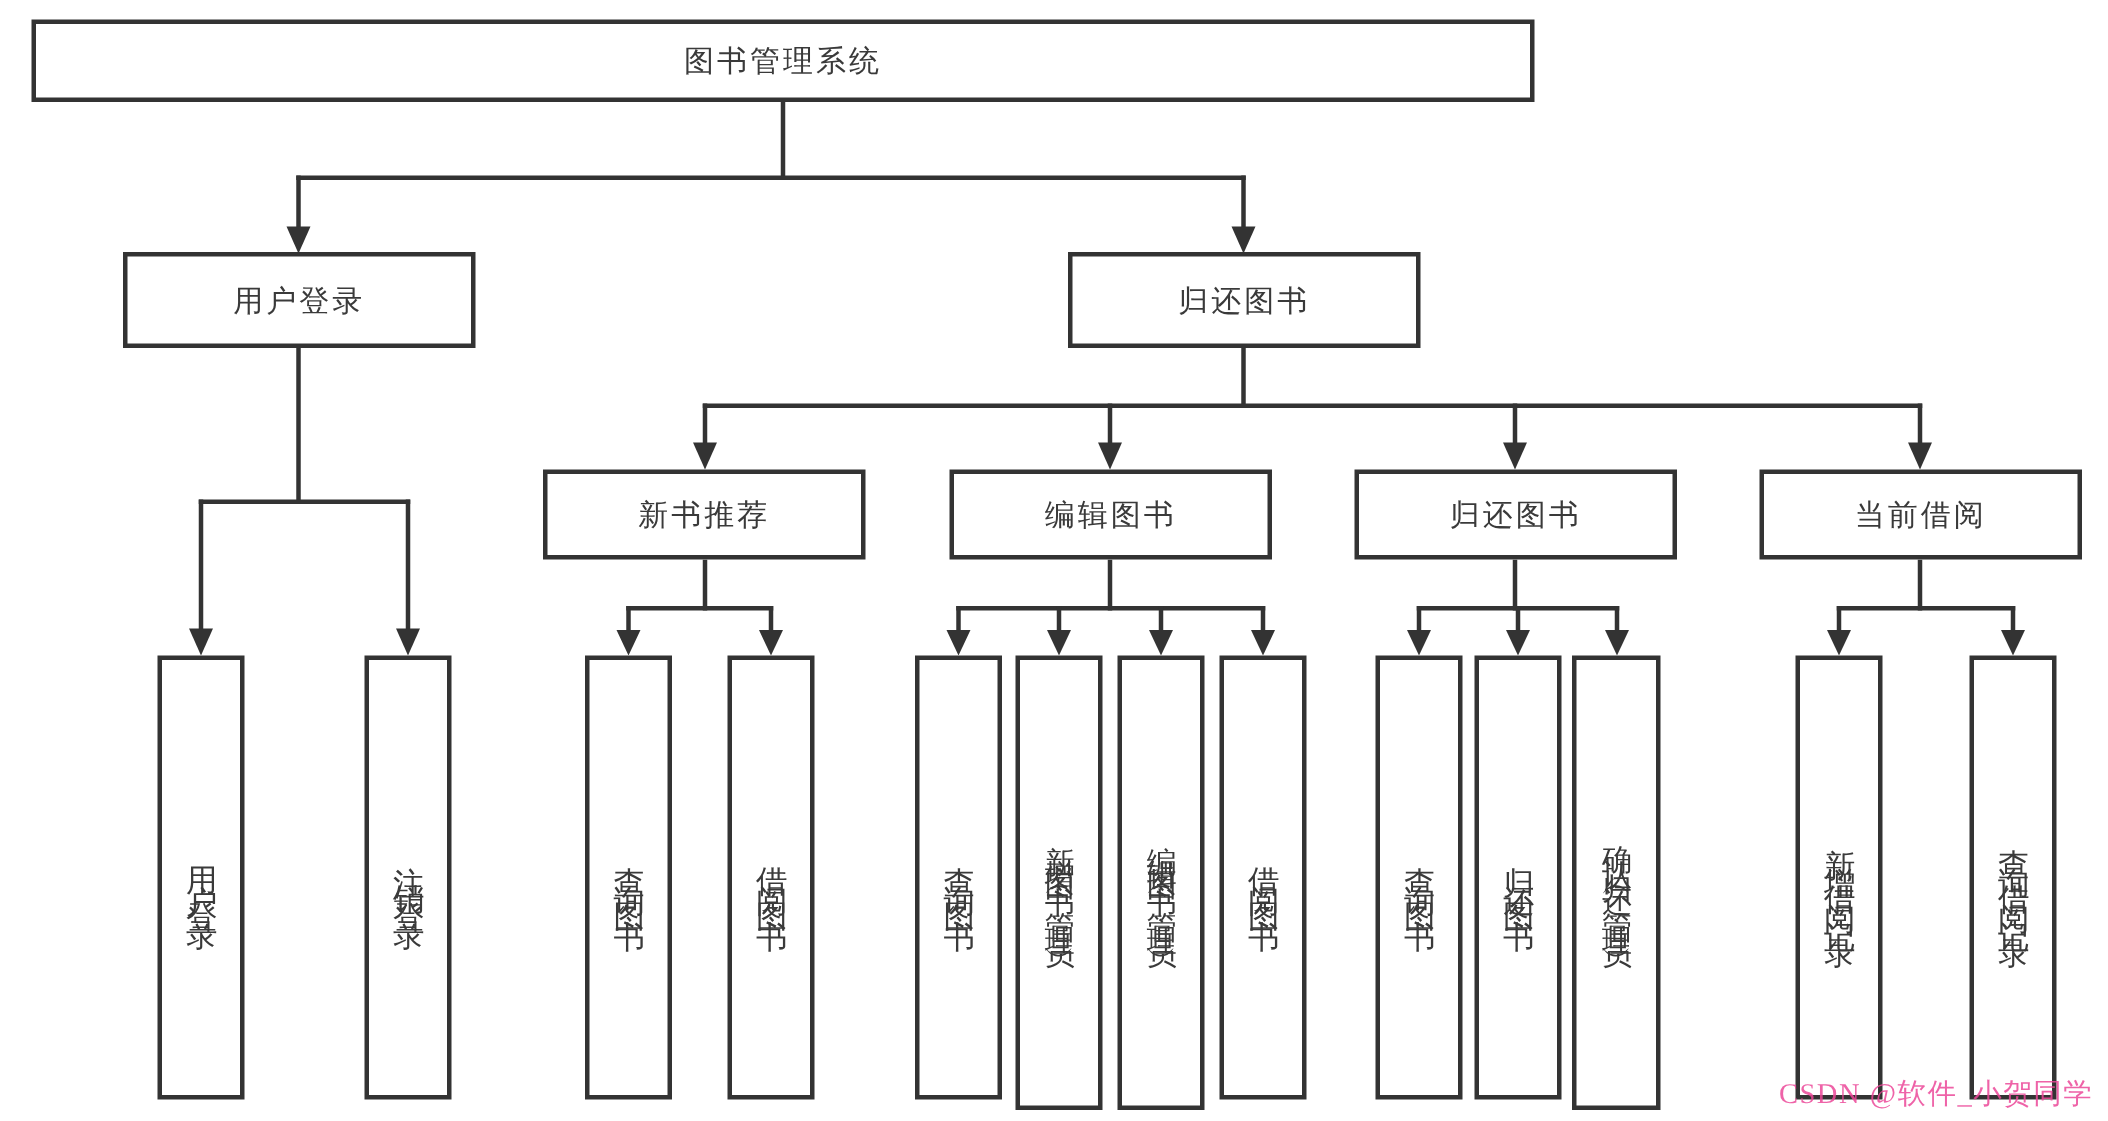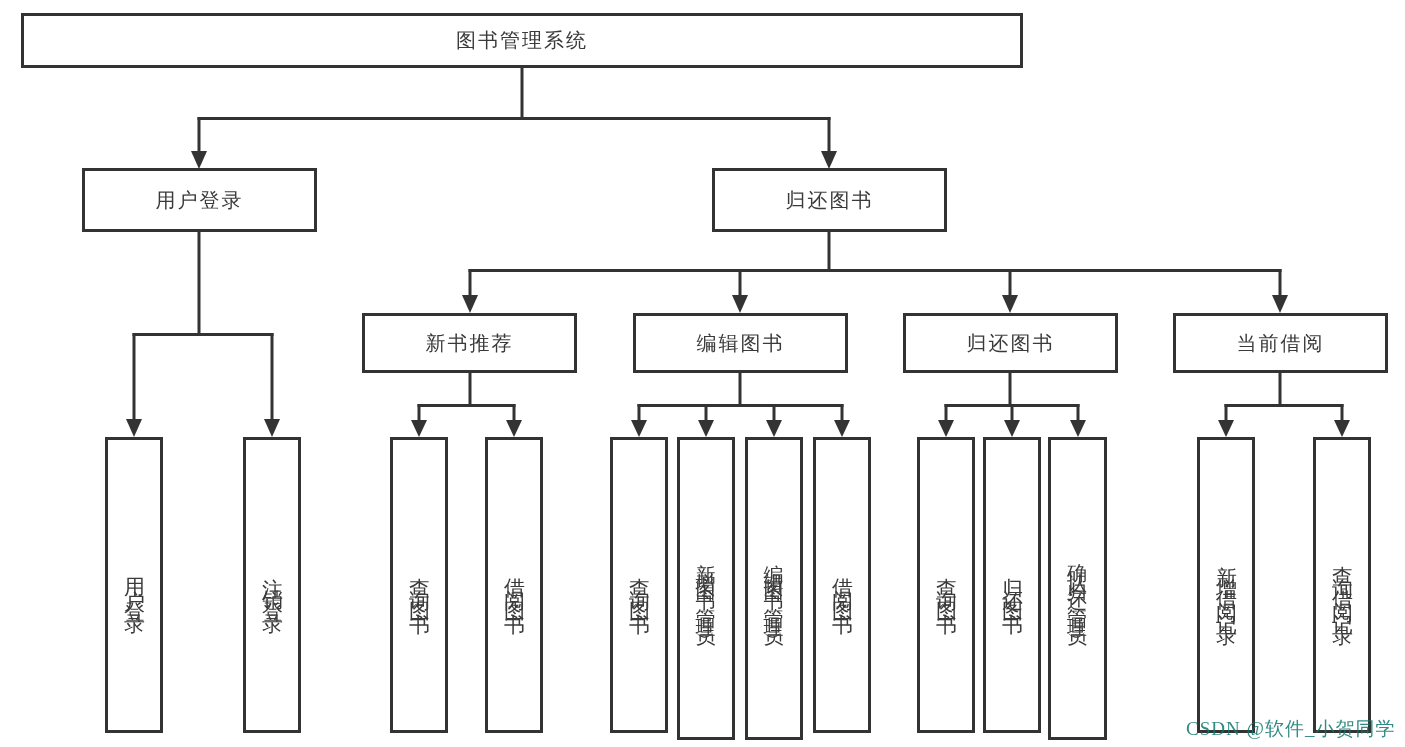--- a/index.html
+++ b/index.html
@@ -16,21 +16,21 @@
     color:#3a3a3a;
   }
   .hbox { font-size:20px; letter-spacing:2px; white-space:nowrap; }
   .vbox {
     writing-mode:vertical-rl; text-orientation:mixed;
     font-size:21px; letter-spacing:12px; line-height:1;
   }
   .vbox-long { font-size:20px; letter-spacing:9px; }
   .watermark {
     position:absolute; left:1186px; top:716px; z-index:10;
-    font-size:19px; color:#0f766e; opacity:0.85; letter-spacing:1px; white-space:nowrap;
+    font-size:19px; color:#ec4899; opacity:0.85; letter-spacing:1px; white-space:nowrap;
   }
 </style>
 </head>
 <body>
 
 <div class="stage">
 
   <svg class="wires" width="1405" height="747" viewBox="0 0 1405 747">
 
     <g>

